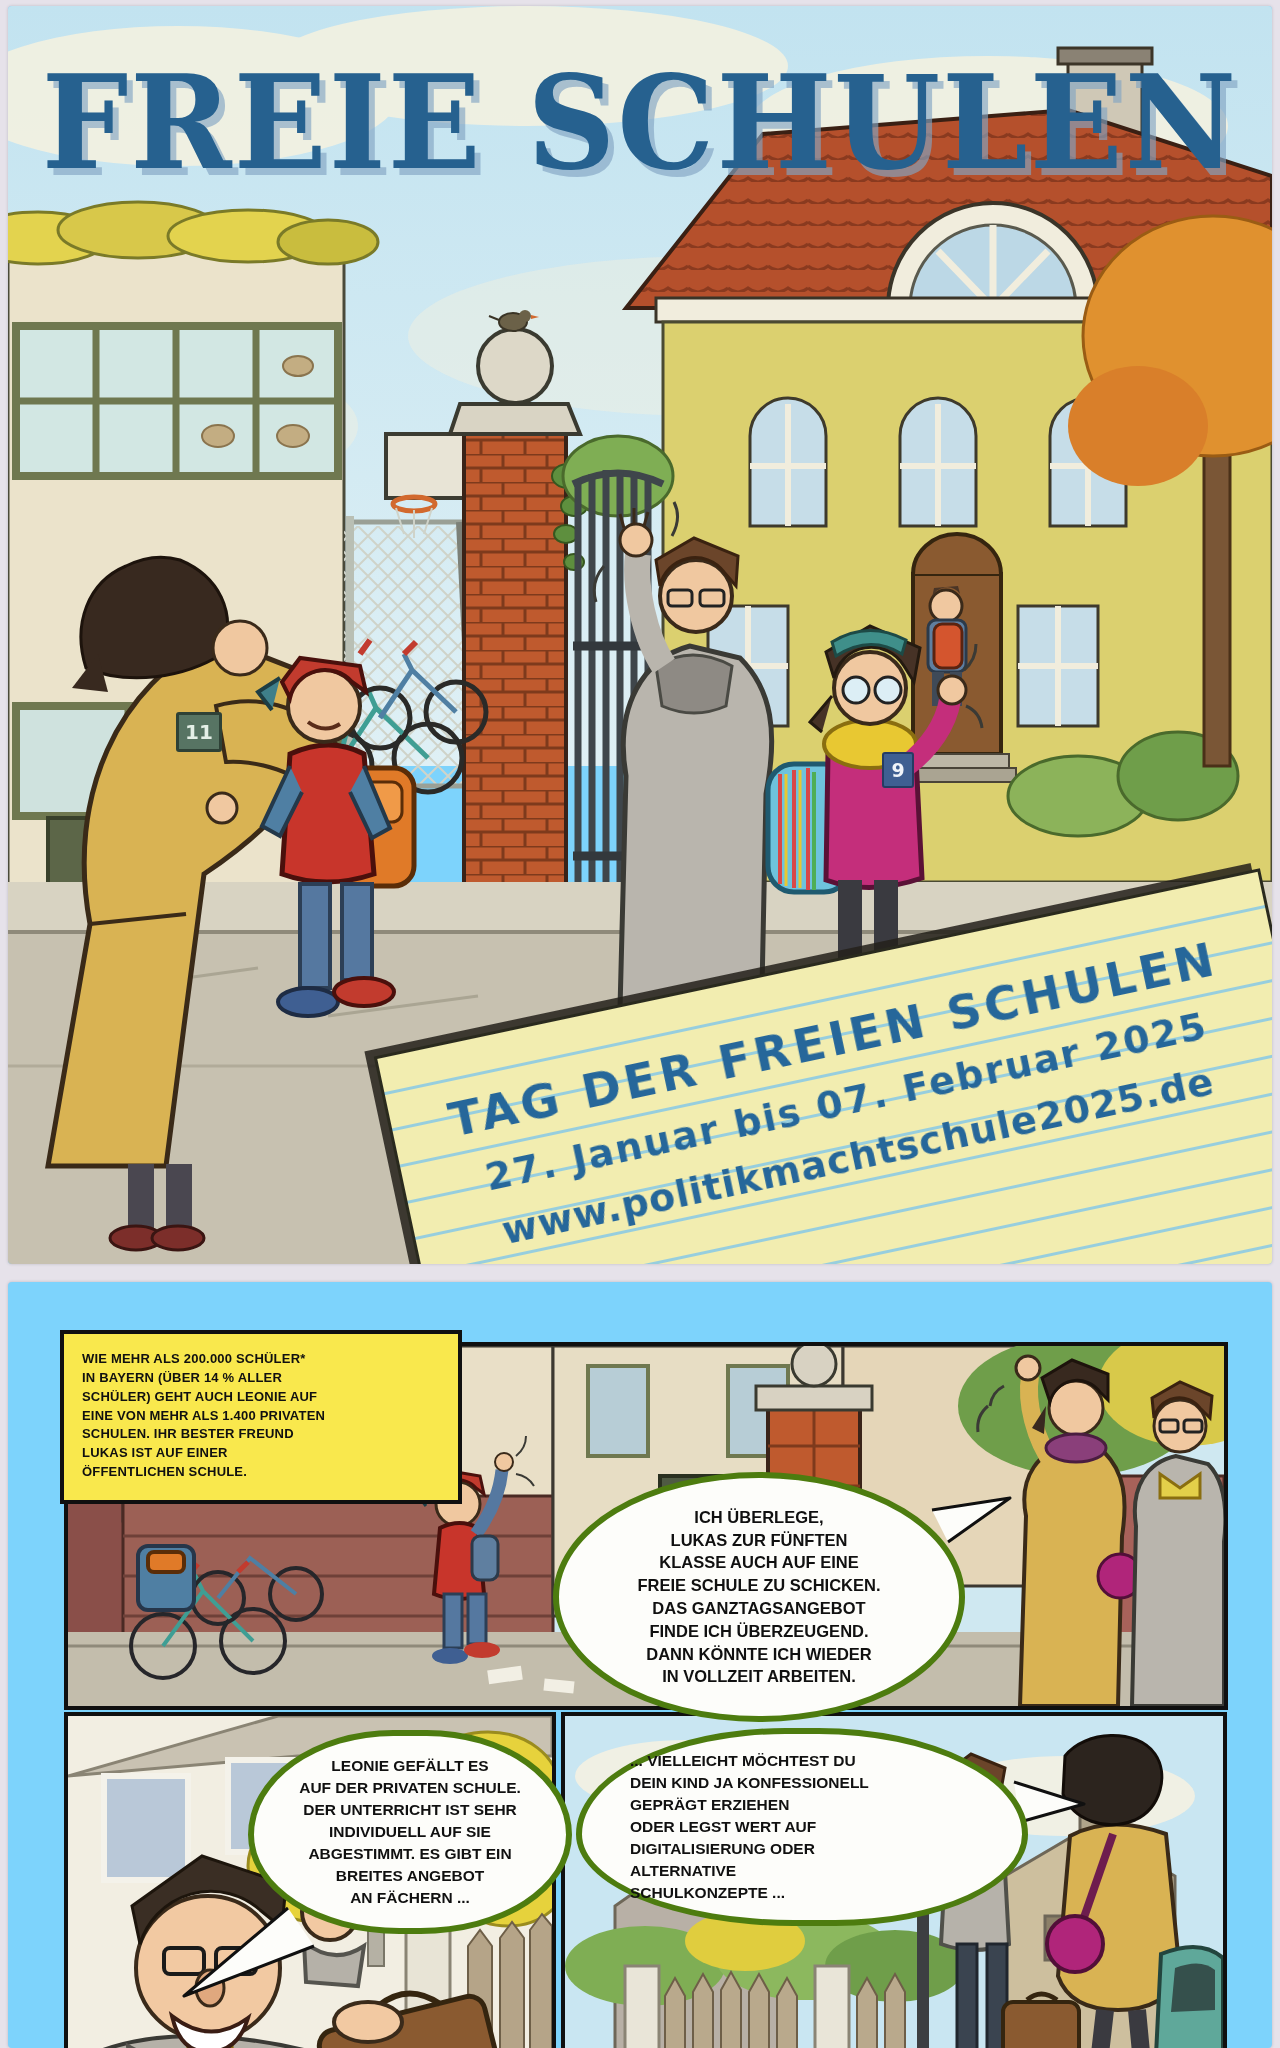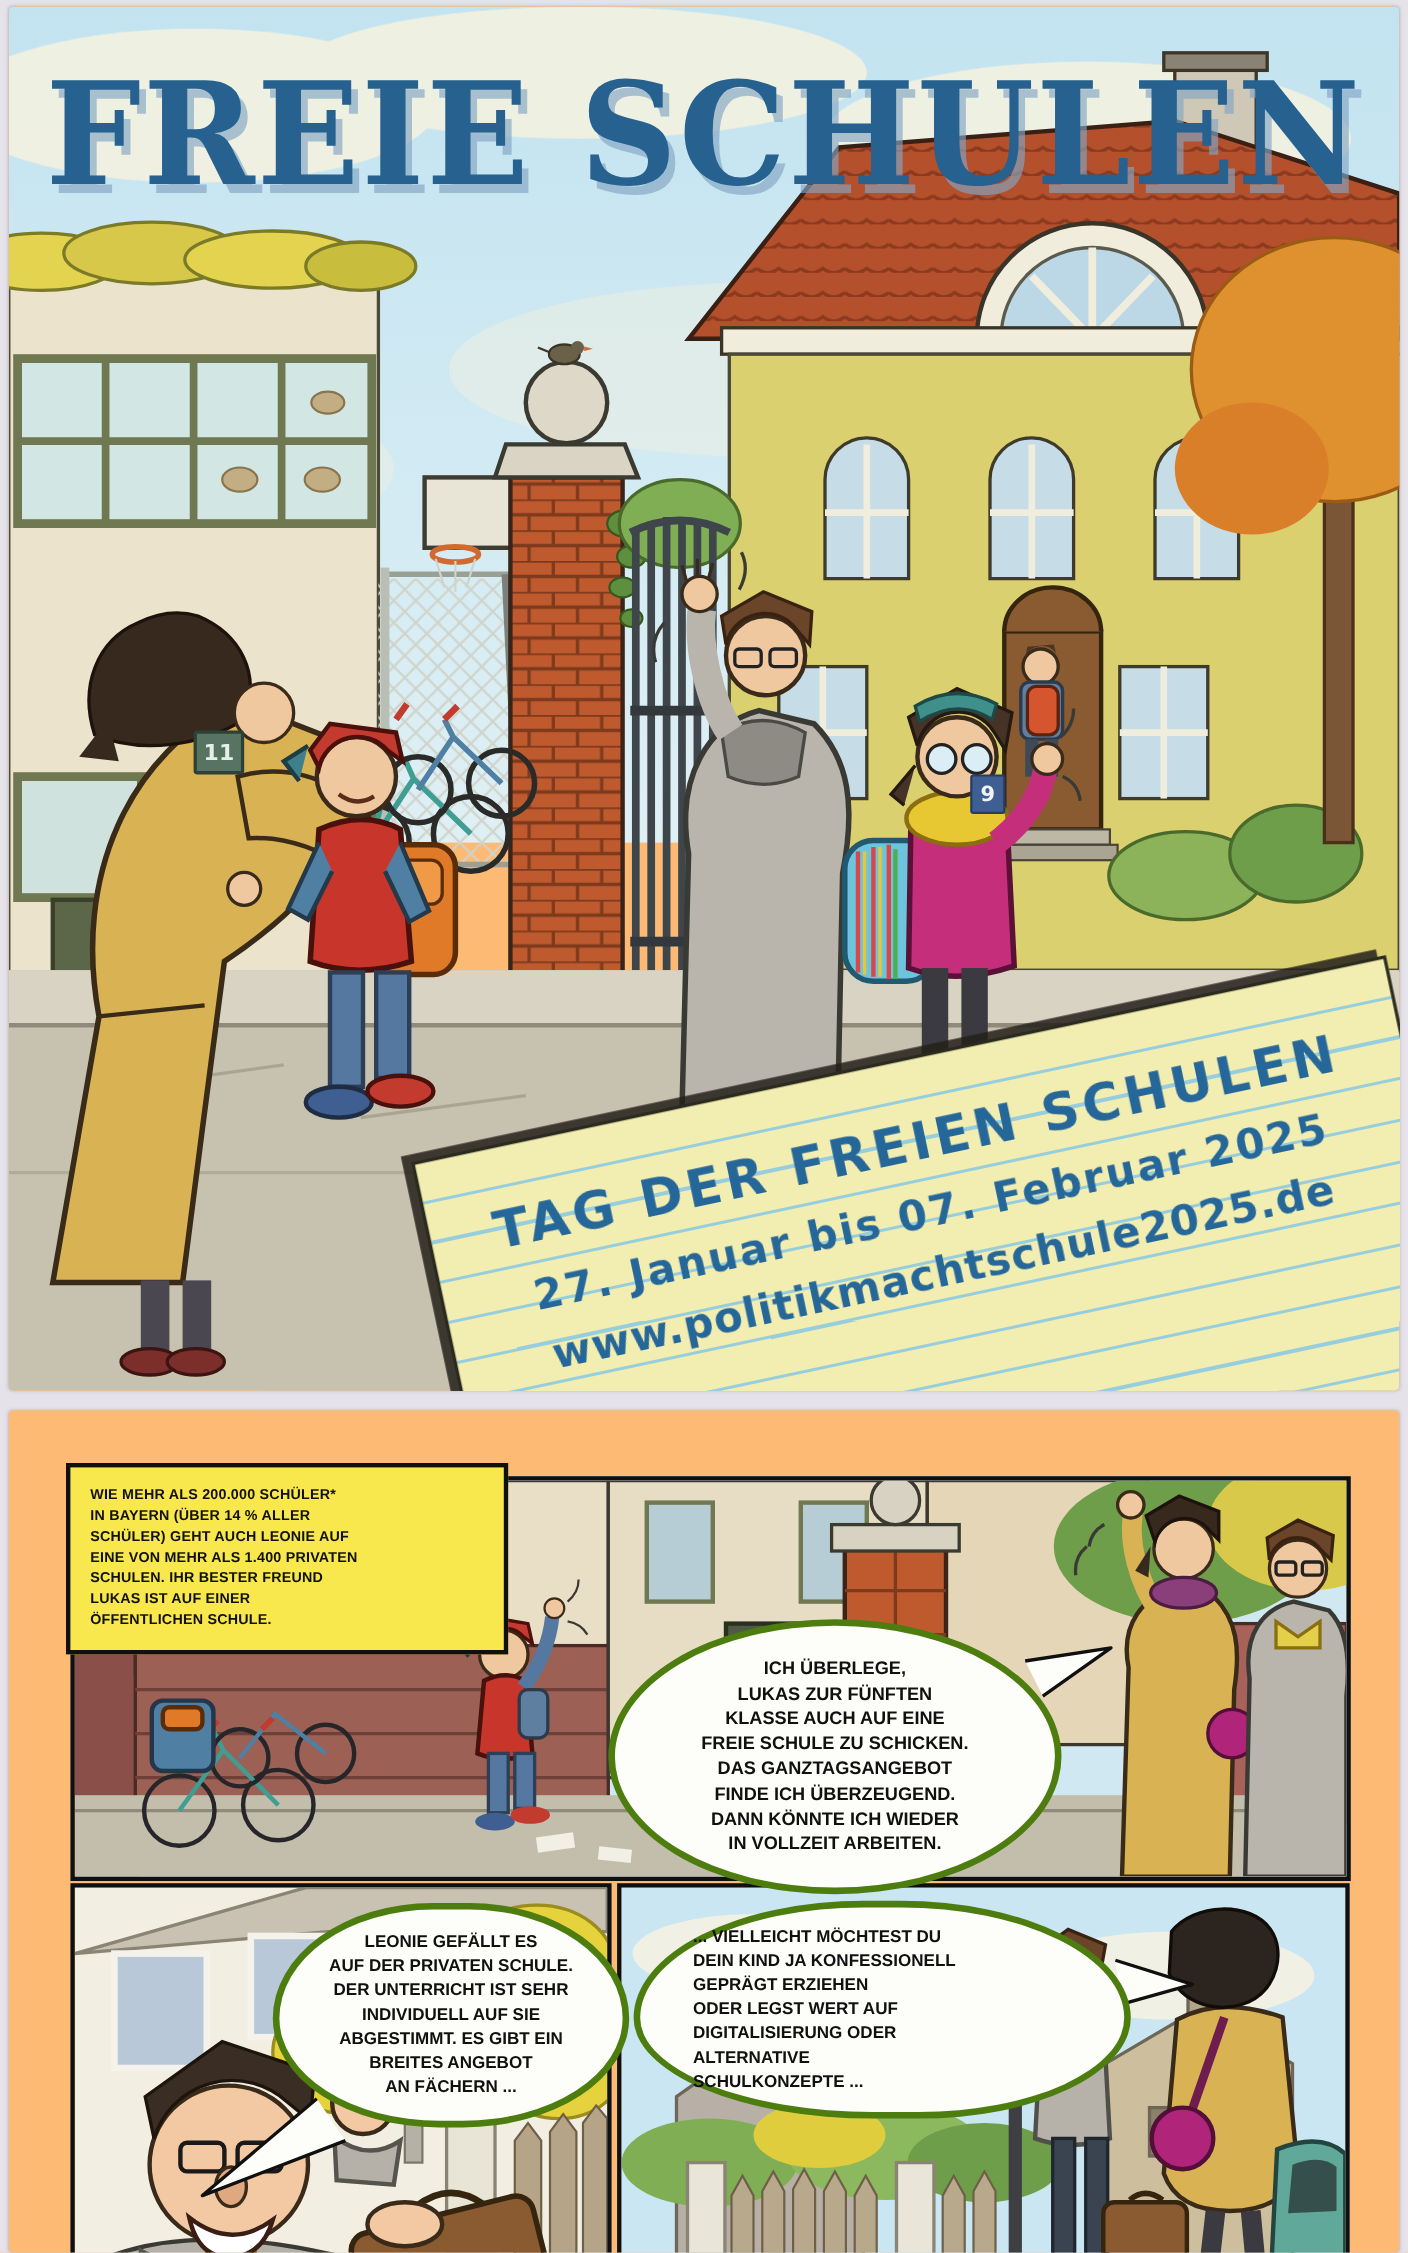--- a/index.html
+++ b/index.html
@@ -1,21 +1,21 @@
 <!DOCTYPE html>
 <html><head>
 <meta charset="utf-8">
 <style>
   html,body{margin:0;padding:0;}
   body{
     width:1280px;height:2048px;position:relative;overflow:hidden;
     background:#e6e2ea;
     font-family:"Liberation Sans", sans-serif;
   }
-  .page{position:absolute;left:8px;width:1264px;background:#fdba74;
+  .page{position:absolute;left:8px;width:1264px;background:#7dd3fc;
     border-radius:4px;overflow:hidden;box-shadow:0 0 3px rgba(60,60,80,.25);}
   .page1{top:6px;height:1258px;}
   .page2{top:1282px;height:766px;}
   .scene-abs{position:absolute;inset:0;}
 
   
   .poster-title{
     position:absolute;top:44px;left:0;right:0;text-align:center;
     font-family:"DejaVu Serif", serif;font-weight:bold;font-size:122px;
     color:#26618f;letter-spacing:2px;white-space:nowrap;
@@ -36,21 +36,21 @@
     transform:rotate(-12deg);
     border:3px solid #2a2a1e;
     filter:drop-shadow(-8px -7px 0 rgba(35,32,26,.85));
     text-align:center;color:#26679a;font-family:"DejaVu Sans", sans-serif;font-weight:bold;
   }
   .note-heading{margin-top:48px;font-size:47px;letter-spacing:4px;white-space:nowrap;}
   .note-dates{margin-top:14px;font-size:38px;letter-spacing:2px;white-space:nowrap;}
   .note-url{margin-top:12px;font-size:38px;letter-spacing:1px;white-space:nowrap;}
   .house-sign{
     position:absolute;display:flex;align-items:center;justify-content:center;
-    font-weight:bold;font-family:"DejaVu Sans", sans-serif;border-radius:3px;
+    font-weight:bold;font-family:"DejaVu Sans", sans-serif;border-radius:3px;margin-top:48px;
   }
   .sign11{left:168px;top:658px;width:40px;height:34px;background:#577463;
     border:3px solid #2e4136;color:#e4efe7;font-size:20px;}
   .sign9{left:874px;top:698px;width:28px;height:32px;background:#3f5f92;
     border:2px solid #253c63;color:#f0f4fa;font-size:19px;}
 
   
   .panel{position:absolute;border:4px solid #101010;overflow:hidden;background:#dfe9ee;}
   .panel-1{left:56px;top:60px;width:1156px;height:360px;}
   .panel-2{left:56px;top:430px;width:484px;height:400px;}

